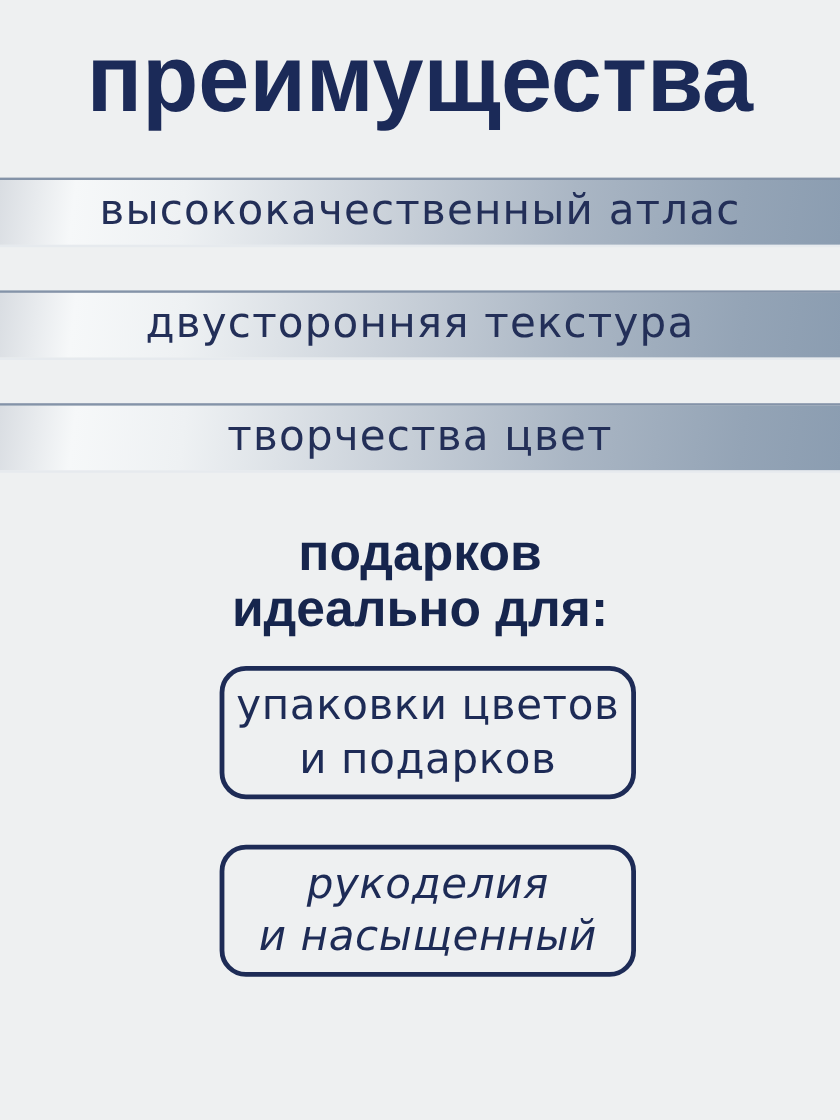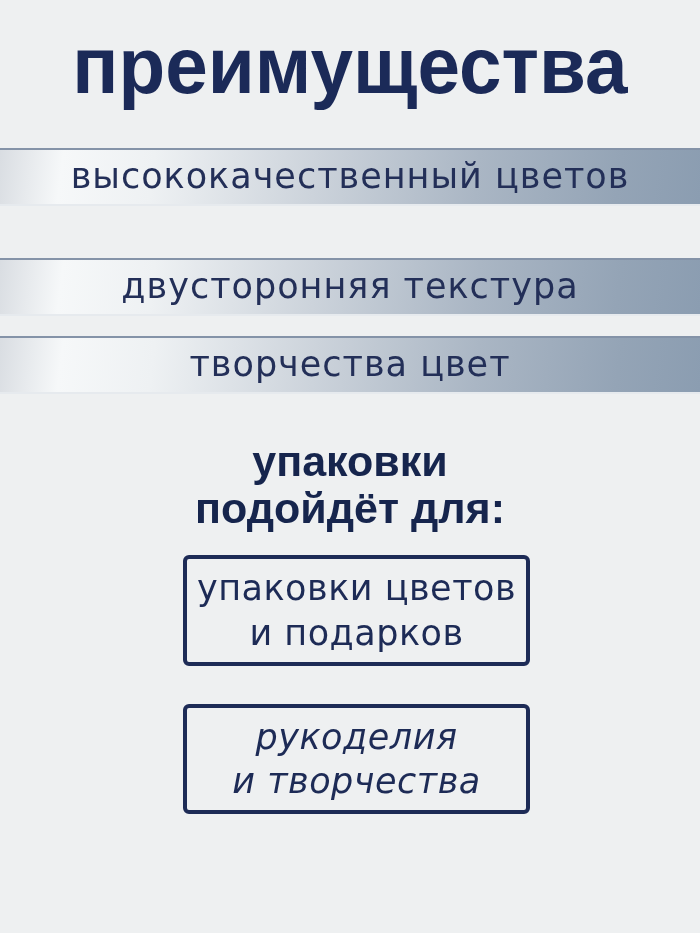--- a/index.html
+++ b/index.html
@@ -46,21 +46,21 @@
       #eef1f3 22%,
       #ccd3db 45%,
       #aab6c4 68%,
       #94a4b6 88%,
       #8b9db1 100%);
     display: flex;
     align-items: center;
     justify-content: center;
   }
   .adv-bar-1 { top: 148px; }
-  .adv-bar-2 { top: 242px; margin-top: 16px; }
+  .adv-bar-2 { top: 242px; }
   .adv-bar-3 { top: 336px; }
 
   .adv-bar .bar-label {
     font-family: "DejaVu Sans", sans-serif;
     font-size: 35px;
     letter-spacing: 1px;
     color: #232f58;
     white-space: nowrap;
     padding-bottom: 2px;
   }
@@ -78,21 +78,21 @@
     line-height: 1.1;
     color: #16254d;
   }
 
   
   .use-box {
     position: absolute;
     left: 183px;
     width: 339px;
     border: 4px solid #1d2b56;
-    border-radius: 6px;
+    border-radius: 22px;
     background: transparent;
     display: flex;
     flex-direction: column;
     align-items: center;
     justify-content: center;
     text-align: center;
   }
   .use-box-1 { top: 555px; height: 103px; }
   .use-box-2 { top: 704px; height: 102px; font-style: italic; }
 
@@ -104,37 +104,37 @@
     color: #1d2b56;
     white-space: nowrap;
   }
 </style>
 </head>
 <body>
 
 <div class="page-title">преимущества</div>
 
 <div class="adv-bar adv-bar-1">
-  <span class="bar-label">высококачественный цветов</span>
+  <span class="bar-label">высококачественный атлас</span>
 </div>
 
 <div class="adv-bar adv-bar-2">
   <span class="bar-label">двусторонняя текстура</span>
 </div>
 
 <div class="adv-bar adv-bar-3">
   <span class="bar-label">творчества цвет</span>
 </div>
 
 <div class="fit-heading">
-  <div>упаковки</div>
-  <div>подойдёт для:</div>
+  <div>подарков</div>
+  <div>идеально для:</div>
 </div>
 
 <div class="use-box use-box-1">
   <div class="use-line">упаковки цветов</div>
   <div class="use-line">и подарков</div>
 </div>
 
 <div class="use-box use-box-2">
   <div class="use-line">рукоделия</div>
-  <div class="use-line">и творчества</div>
+  <div class="use-line">и насыщенный</div>
 </div>
 
 </body></html>

